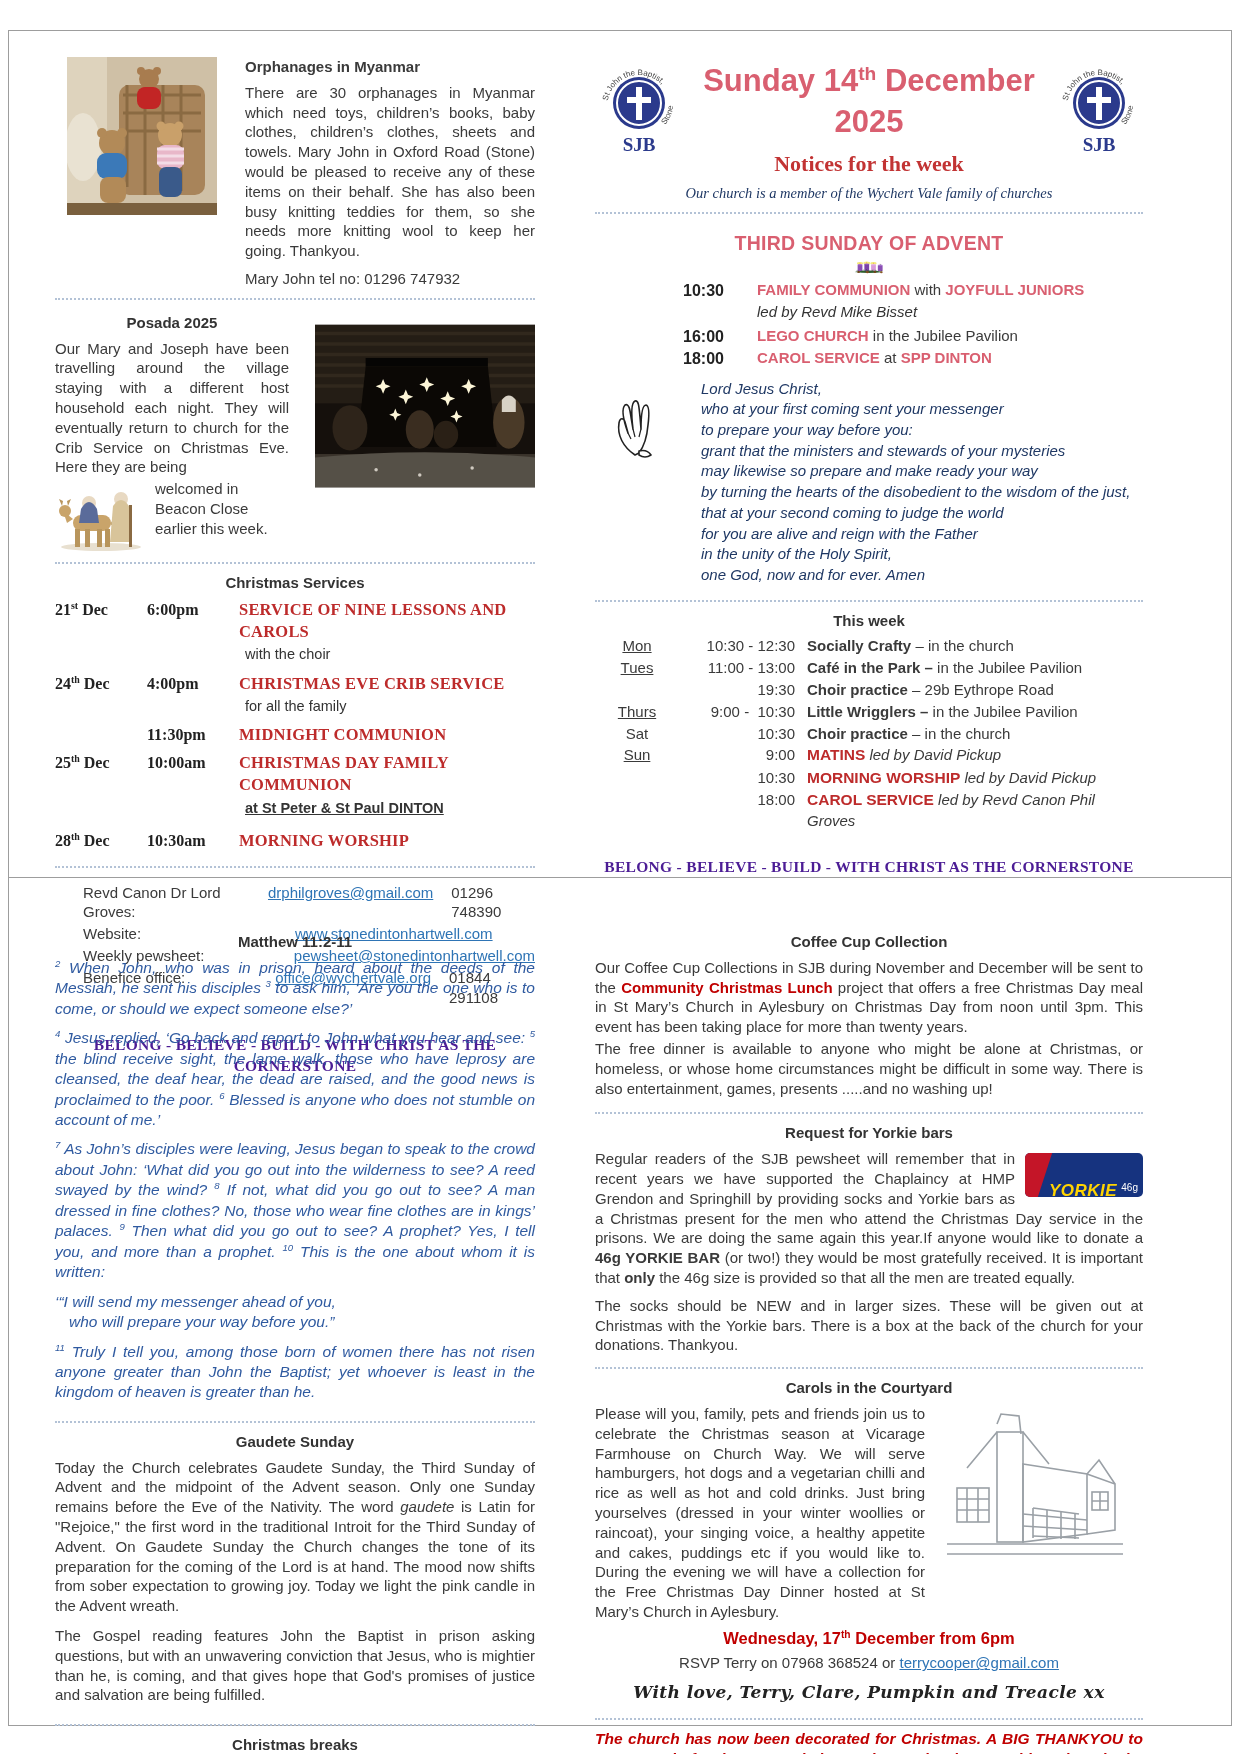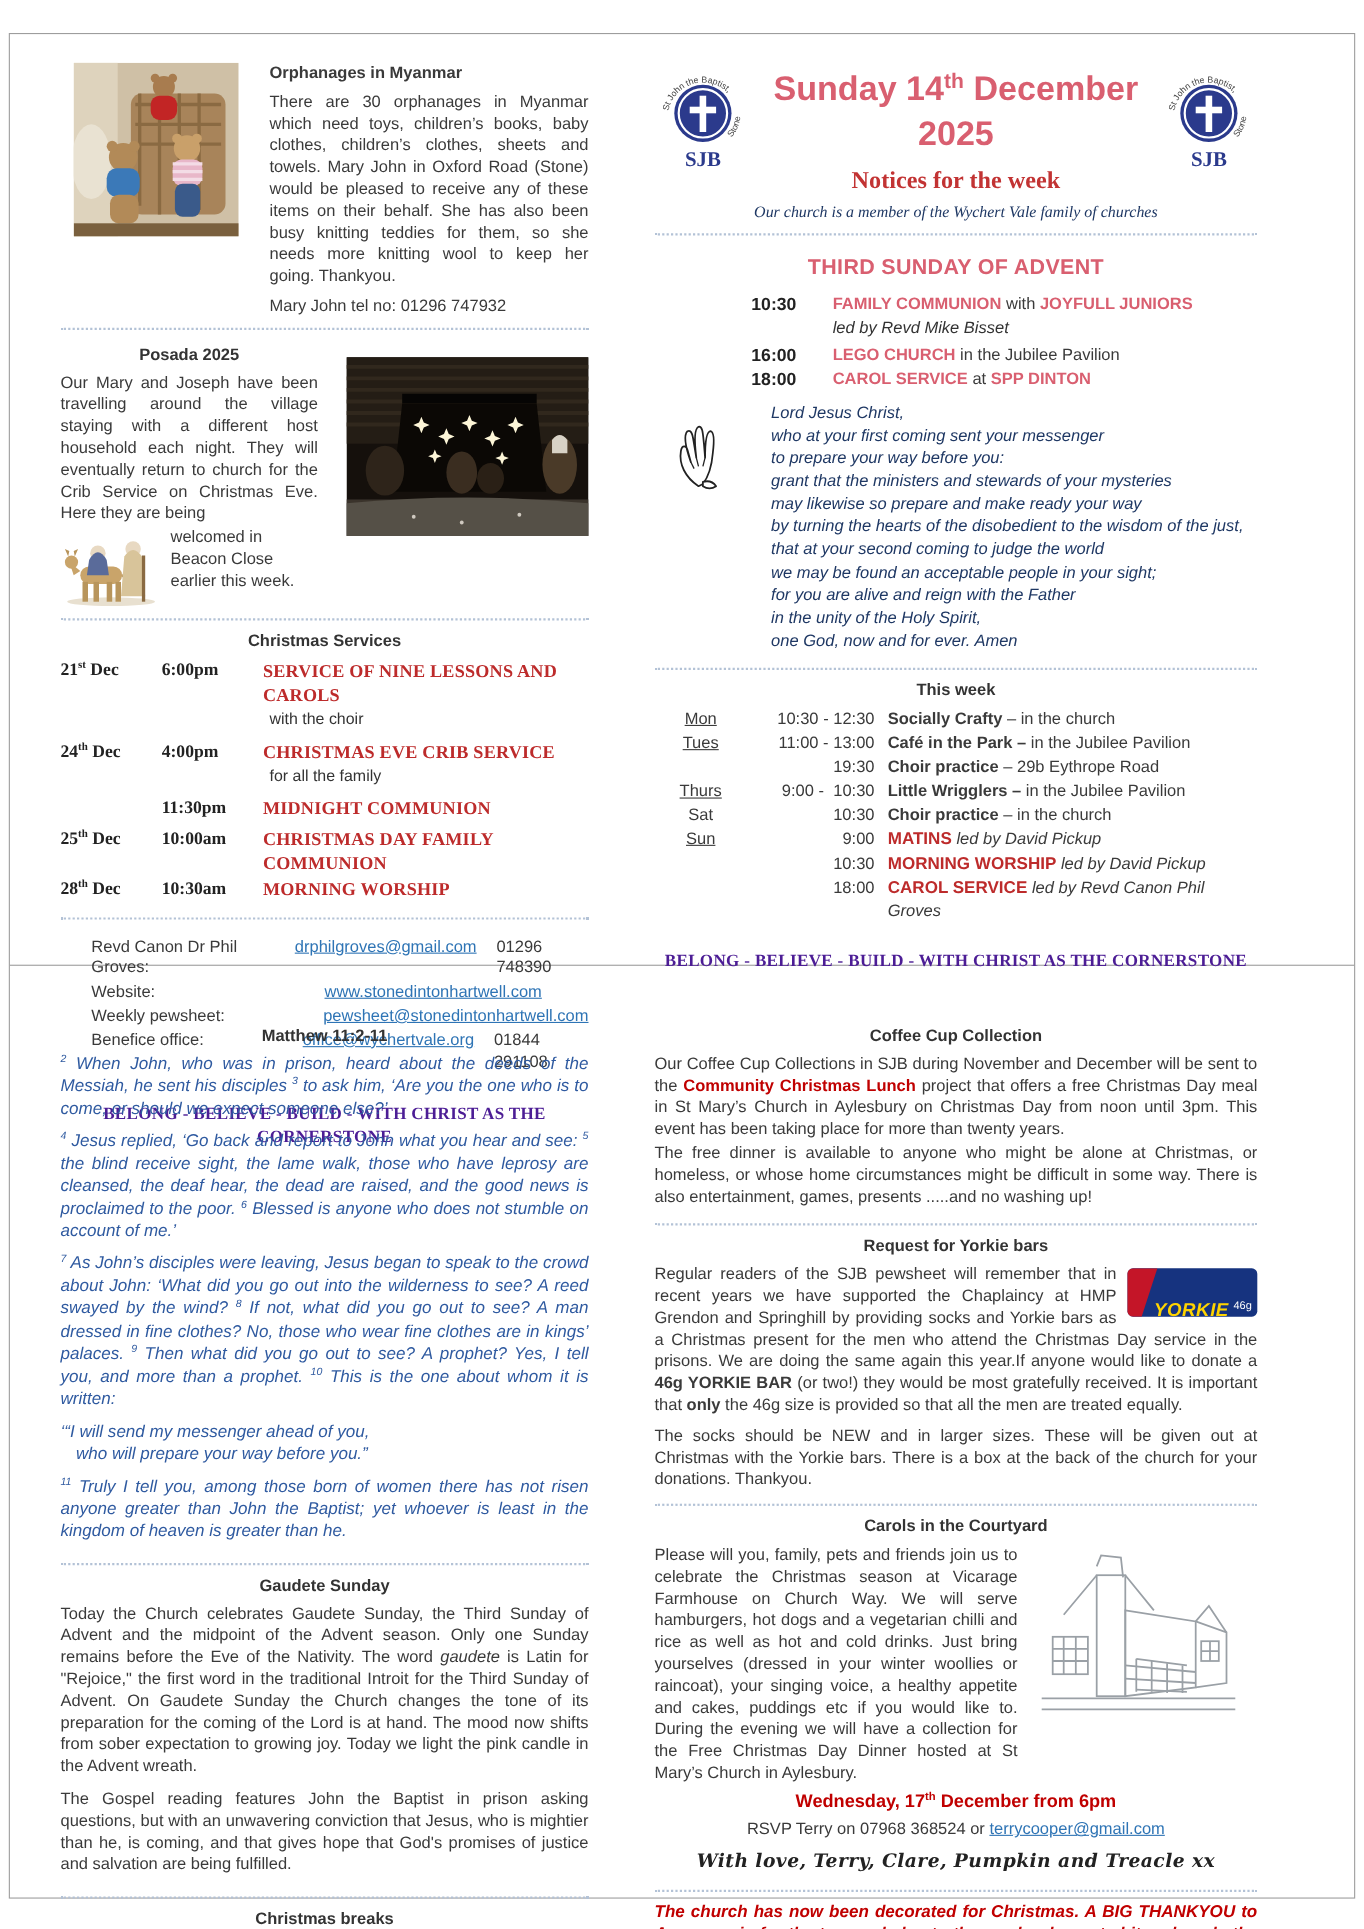--- a/index.html
+++ b/index.html
@@ -195,32 +195,33 @@
           <div class="svc-name">CHRISTMAS EVE CRIB SERVICE</div>
           <div class="svc-sub">for all the family</div>
 
           <div class="svc-date"></div>
           <div class="svc-time">11:30pm</div>
           <div class="svc-name" style="padding-bottom:4px;">MIDNIGHT COMMUNION</div>
 
           <div class="svc-date"><span>25</span><sup>th</sup><span> Dec</span></div>
           <div class="svc-time">10:00am</div>
           <div class="svc-name">CHRISTMAS DAY FAMILY COMMUNION</div>
+          <div class="svc-sub u">at St Peter &amp; St Paul DINTON</div>
 
           <div class="svc-date"><span>28</span><sup>th</sup><span> Dec</span></div>
           <div class="svc-time">10:30am</div>
           <div class="svc-name">MORNING WORSHIP</div>
         </div>
       </div>
 
       <div class="dotted" style="margin-top:14px;"></div>
 
       <div style="margin-top:4px;">
         <div class="ct-row">
-            <span class="ct-lab">Revd Canon Dr Phil Groves:</span>
+            <span class="ct-lab">Revd Canon Dr Lord Groves:</span>
             <a class="lnk">drphilgroves@gmail.com</a>
             <span class="phone">01296 748390</span>
           </div>
         <div class="ct-row">
             <span class="ct-lab">Website:</span>
             <a class="lnk">www.stonedintonhartwell.com</a>
           </div>
         <div class="ct-row">
             <span class="ct-lab">Weekly pewsheet:</span>
             <a class="lnk">pewsheet@stonedintonhartwell.com</a>
@@ -320,21 +321,20 @@
           </svg>
         </div>
         <div class="pray-lines">
           <div>Lord Jesus Christ,</div>
           <div>who at your first coming sent your messenger</div>
           <div>to prepare your way before you:</div>
           <div>grant that the ministers and stewards of your mysteries</div>
           <div>may likewise so prepare and make ready your way</div>
           <div>by turning the hearts of the disobedient to the wisdom of the just,</div>
           <div>that at your second coming to judge the world</div>
-          <div>we may be found an acceptable people in your sight;</div>
           <div>for you are alive and reign with the Father</div>
           <div>in the unity of the Holy Spirit,</div>
           <div>one God, now and for ever. Amen</div>
         </div>
       </div>
 
       <div class="dotted" style="margin-top:14px;"></div>
 
       <div>
         <div class="hC">This week</div>

